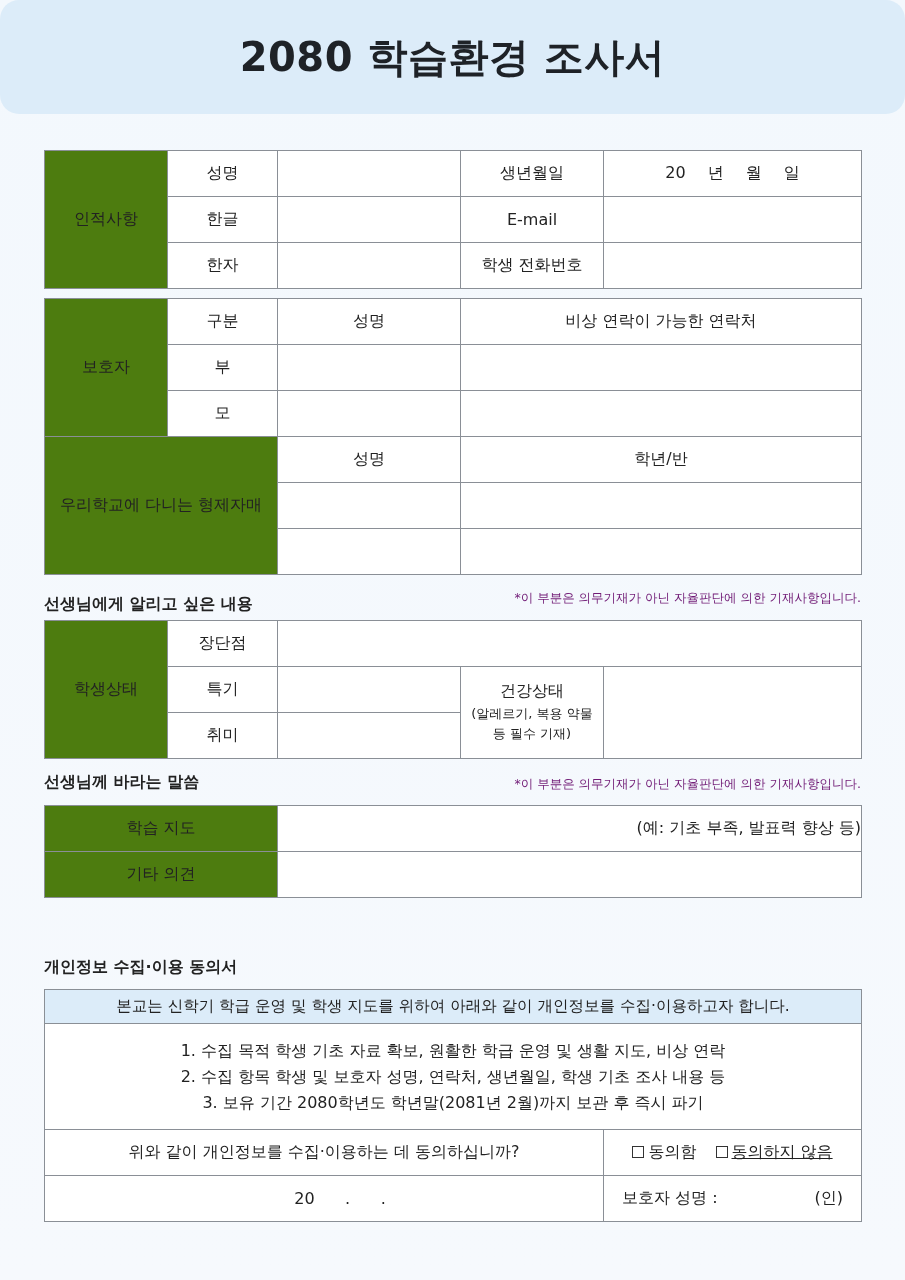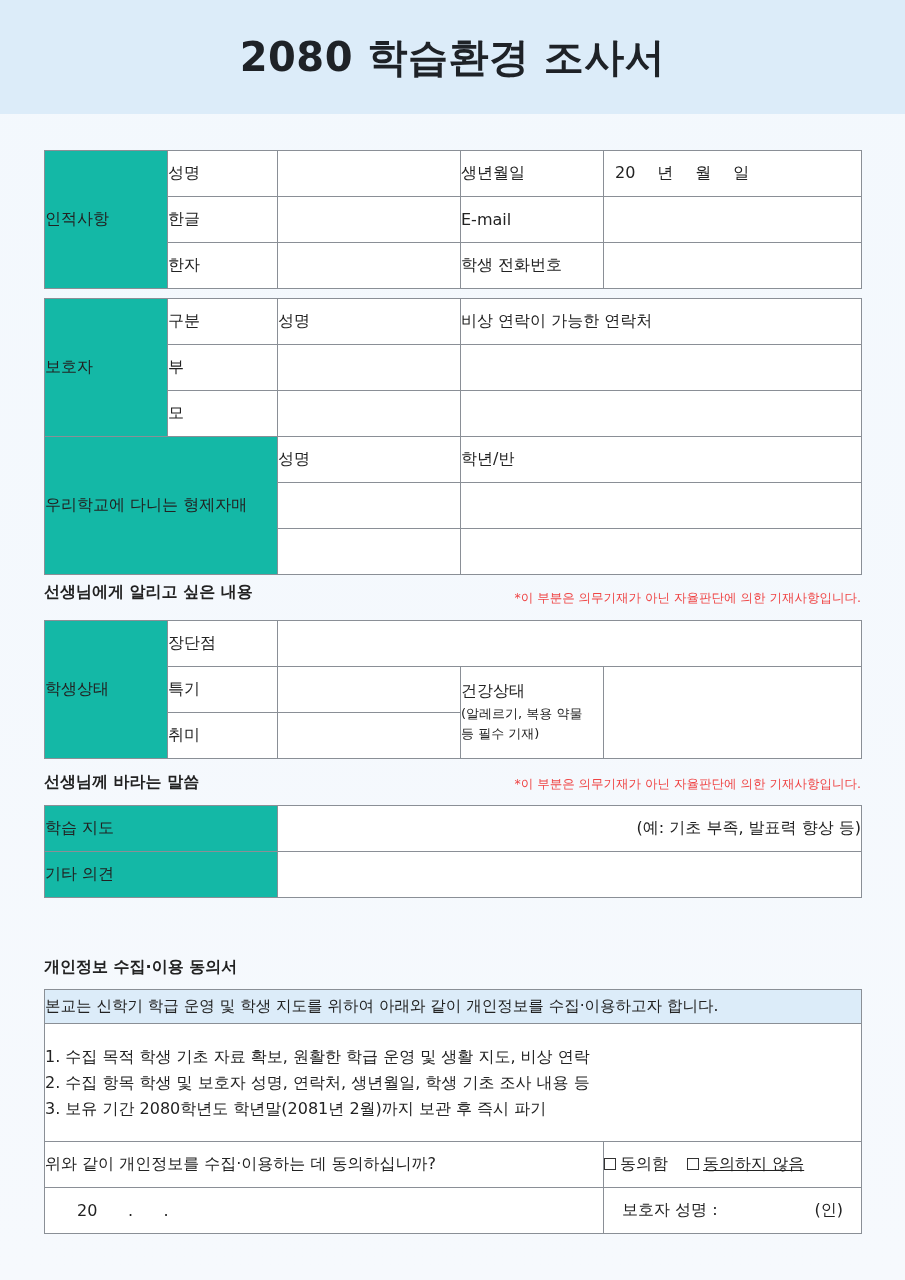--- a/index.html
+++ b/index.html
@@ -7,46 +7,46 @@
   body {
     font-family: "DejaVu Sans", "Liberation Sans", sans-serif;
     color: #222;
     background: linear-gradient(#f3f8fd, #f6f9fd);
     position: relative;
     overflow: hidden;
   }
   .header {
     position: absolute; left: 0; top: 0; width: 905px; height: 114px;
     background: #dcecf9;
-    display: flex; align-items: center; justify-content: center;
+    display: flex; align-items: center; justify-content: center; border-radius: 19px;
   }
   .header h1 {
     font-size: 40px; font-weight: bold; color: #1e2227; letter-spacing: 0.5px;
   }
   table {
     position: absolute; left: 44px; width: 817px;
     border-collapse: collapse; table-layout: fixed; background: #fff;
   }
   td {
     border: 1px solid #8a8f96;
-    vertical-align: middle;
+    text-align: center; vertical-align: middle;
     font-size: 16px; color: #222; height: 46px; padding: 0;
   }
-  td.hd { background: #14b8a6; }
+  td.hd { background: #4d7c0f; }
   td.left { text-align: right; padding-left: 4px; }
   .section-title {
     position: absolute; left: 44px; font-size: 16px; font-weight: bold; color: #222;
   }
   .note {
-    position: absolute; right: 44px; font-size: 12.5px; color: #ef4444;
+    position: absolute; right: 44px; font-size: 12.5px; color: #701a75;
   }
   .small { font-size: 13px; line-height: 20px; }
   .date-parts span { display: inline-block; margin: 8px 11px; }
   .consent-intro td { background: #dcecf9; height: 34px; font-size: 15.5px; }
-  .consent-items td { height: 118px; font-size: 16px; line-height: 26px; }
+  .consent-items td { height: 106px; font-size: 16px; line-height: 26px; }
   .checkbox {
     display: inline-block; width: 12px; height: 12px; border: 1.5px solid #333;
     vertical-align: -1px; margin-right: 4px;
   }
   .sig { display: flex; justify-content: space-between; padding: 0 18px; }
   .blank { cursor: text; }
 </style>
 </head>
 <body>
 
@@ -120,21 +120,21 @@
     <td class="blank"></td>
     <td class="blank"></td>
   </tr>
   <tr>
     <td class="blank"></td>
     <td class="blank"></td>
   </tr>
 </tbody>
   </table>
 
-<div class="section-title" style="top:582px;">선생님에게 알리고 싶은 내용</div>
+<div class="section-title" style="top:594px;">선생님에게 알리고 싶은 내용</div>
 <div class="note" style="top:590px;">*이 부분은 의무기재가 아닌 자율판단에 의한 기재사항입니다.</div>
 
 <table style="top:620px;">
   <colgroup>
       <col style="width:123px">
       <col style="width:110px">
       <col style="width:183px">
       <col style="width:143px">
       <col style="width:258px">
     </colgroup>

